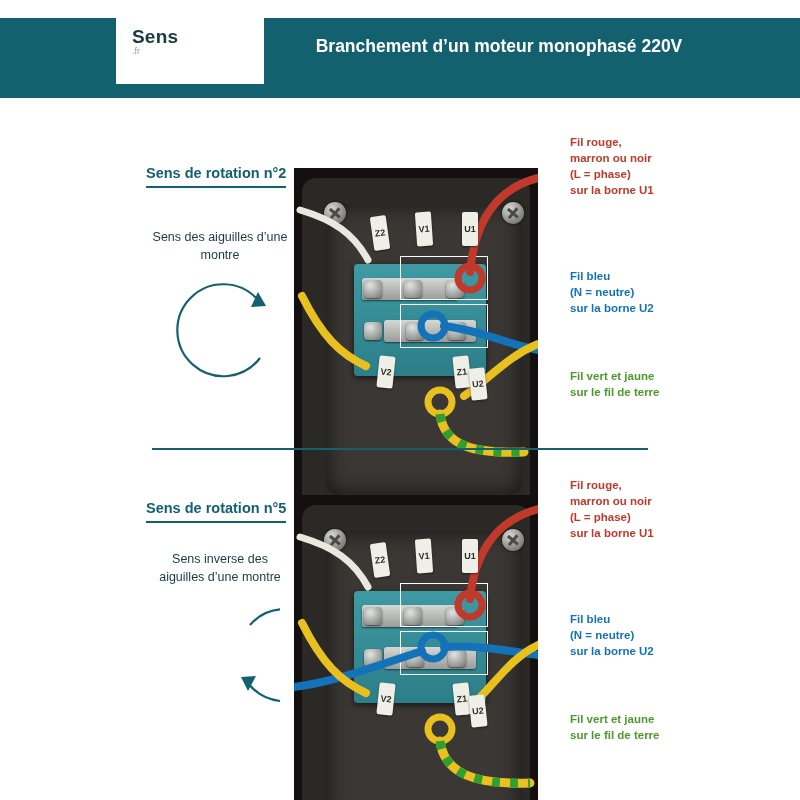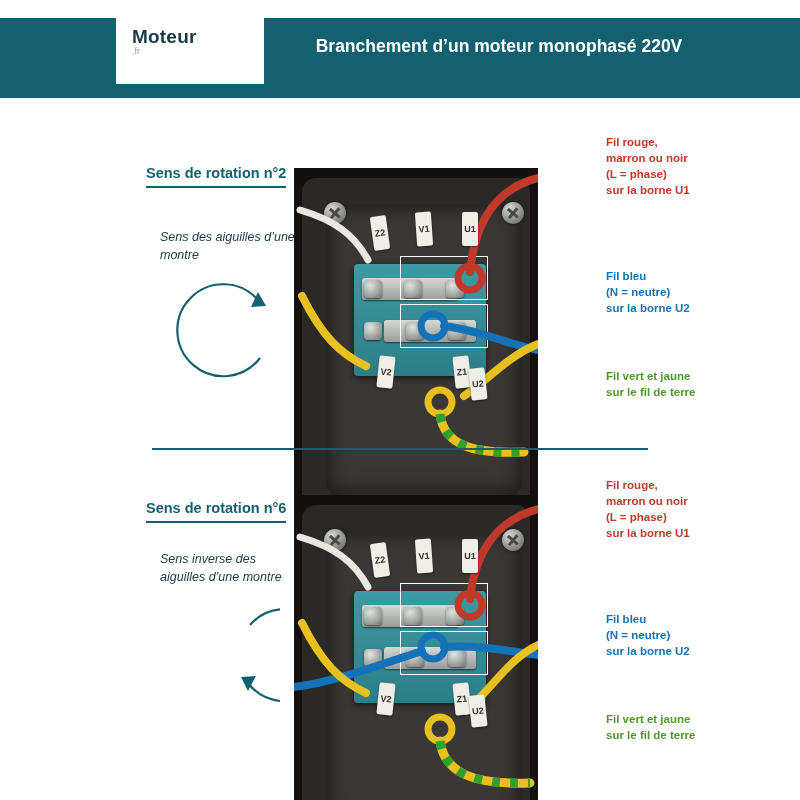--- a/index.html
+++ b/index.html
@@ -92,28 +92,27 @@
     font-size: 14.5px;
     font-weight: bold;
     color: #13606f;
     padding-bottom: 5px;
     border-bottom: 2px solid #13606f;
     white-space: nowrap;
   }
 
   .rot-label {
     position: absolute;
-    left: 160px;
+    left: 150px;
     top: 108px;
     width: 140px;
-    text-align: left;
+    text-align: center;
     font-size: 12.5px;
     color: #1b3a44;
     line-height: 18px;
-    font-style: italic;
   }
   #section-2 .rot-label { top: 95px; }
 
   .arrow-svg {
     position: absolute;
     left: 140px;
     top: 160px;
   }
   #section-2 .arrow-svg { top: 150px; }
 
@@ -210,21 +209,20 @@
     box-shadow: 0 1px 2px rgba(0,0,0,0.5);
   }
 
   
   .callout {
     position: absolute;
     font-size: 11.5px;
     line-height: 16px;
     font-weight: bold;
     white-space: pre-line;
-    margin-left: 36px;
   }
   .c-red   { color: #c0392b; }
   .c-blue  { color: #1473b8; }
   .c-green { color: #4c9a2a; }
 
   .divider {
     position: absolute;
     left: 152px;
     top: 448px;
     width: 496px;
@@ -232,21 +230,21 @@
     background: #13606f;
   }
 </style>
 </head>
 <body>
 
 <div class="header">
   <div class="header-title">Branchement d’un moteur monophasé 220V</div>
 </div>
 <div class="logo-box">
-  <div class="logo-line1">Moteur</div>
+  <div class="logo-line1">Sens</div>
   <div class="logo-tld">.fr</div>
 </div>
 
 <div class="section" id="section-1">
 
   <div class="sec-title">Sens de rotation n°2</div>
 
   <div class="rot-label">Sens
 des aiguilles
 d’une montre</div>
@@ -313,21 +311,21 @@
 (N = neutre)
 sur la borne U2</div>
   <div class="callout c-green" style="left:570px; top:248px;">Fil vert et jaune
 sur le fil de terre</div>
 </div>
 
 <div class="divider"></div>
 
 <div class="section" id="section-2">
 
-  <div class="sec-title">Sens de rotation n°6</div>
+  <div class="sec-title">Sens de rotation n°5</div>
 
   <div class="rot-label">Sens inverse
 des aiguilles
 d’une montre</div>
 
   <svg class="arrow-svg" width="140" height="120">
     <path d="M110,20 A46,46 0 1 1 108,78" fill="none" stroke="#13606f" stroke-width="2.2"></path>
     <polygon points="108,86 116,71 101,72" fill="#13606f"></polygon>
   </svg>
 

